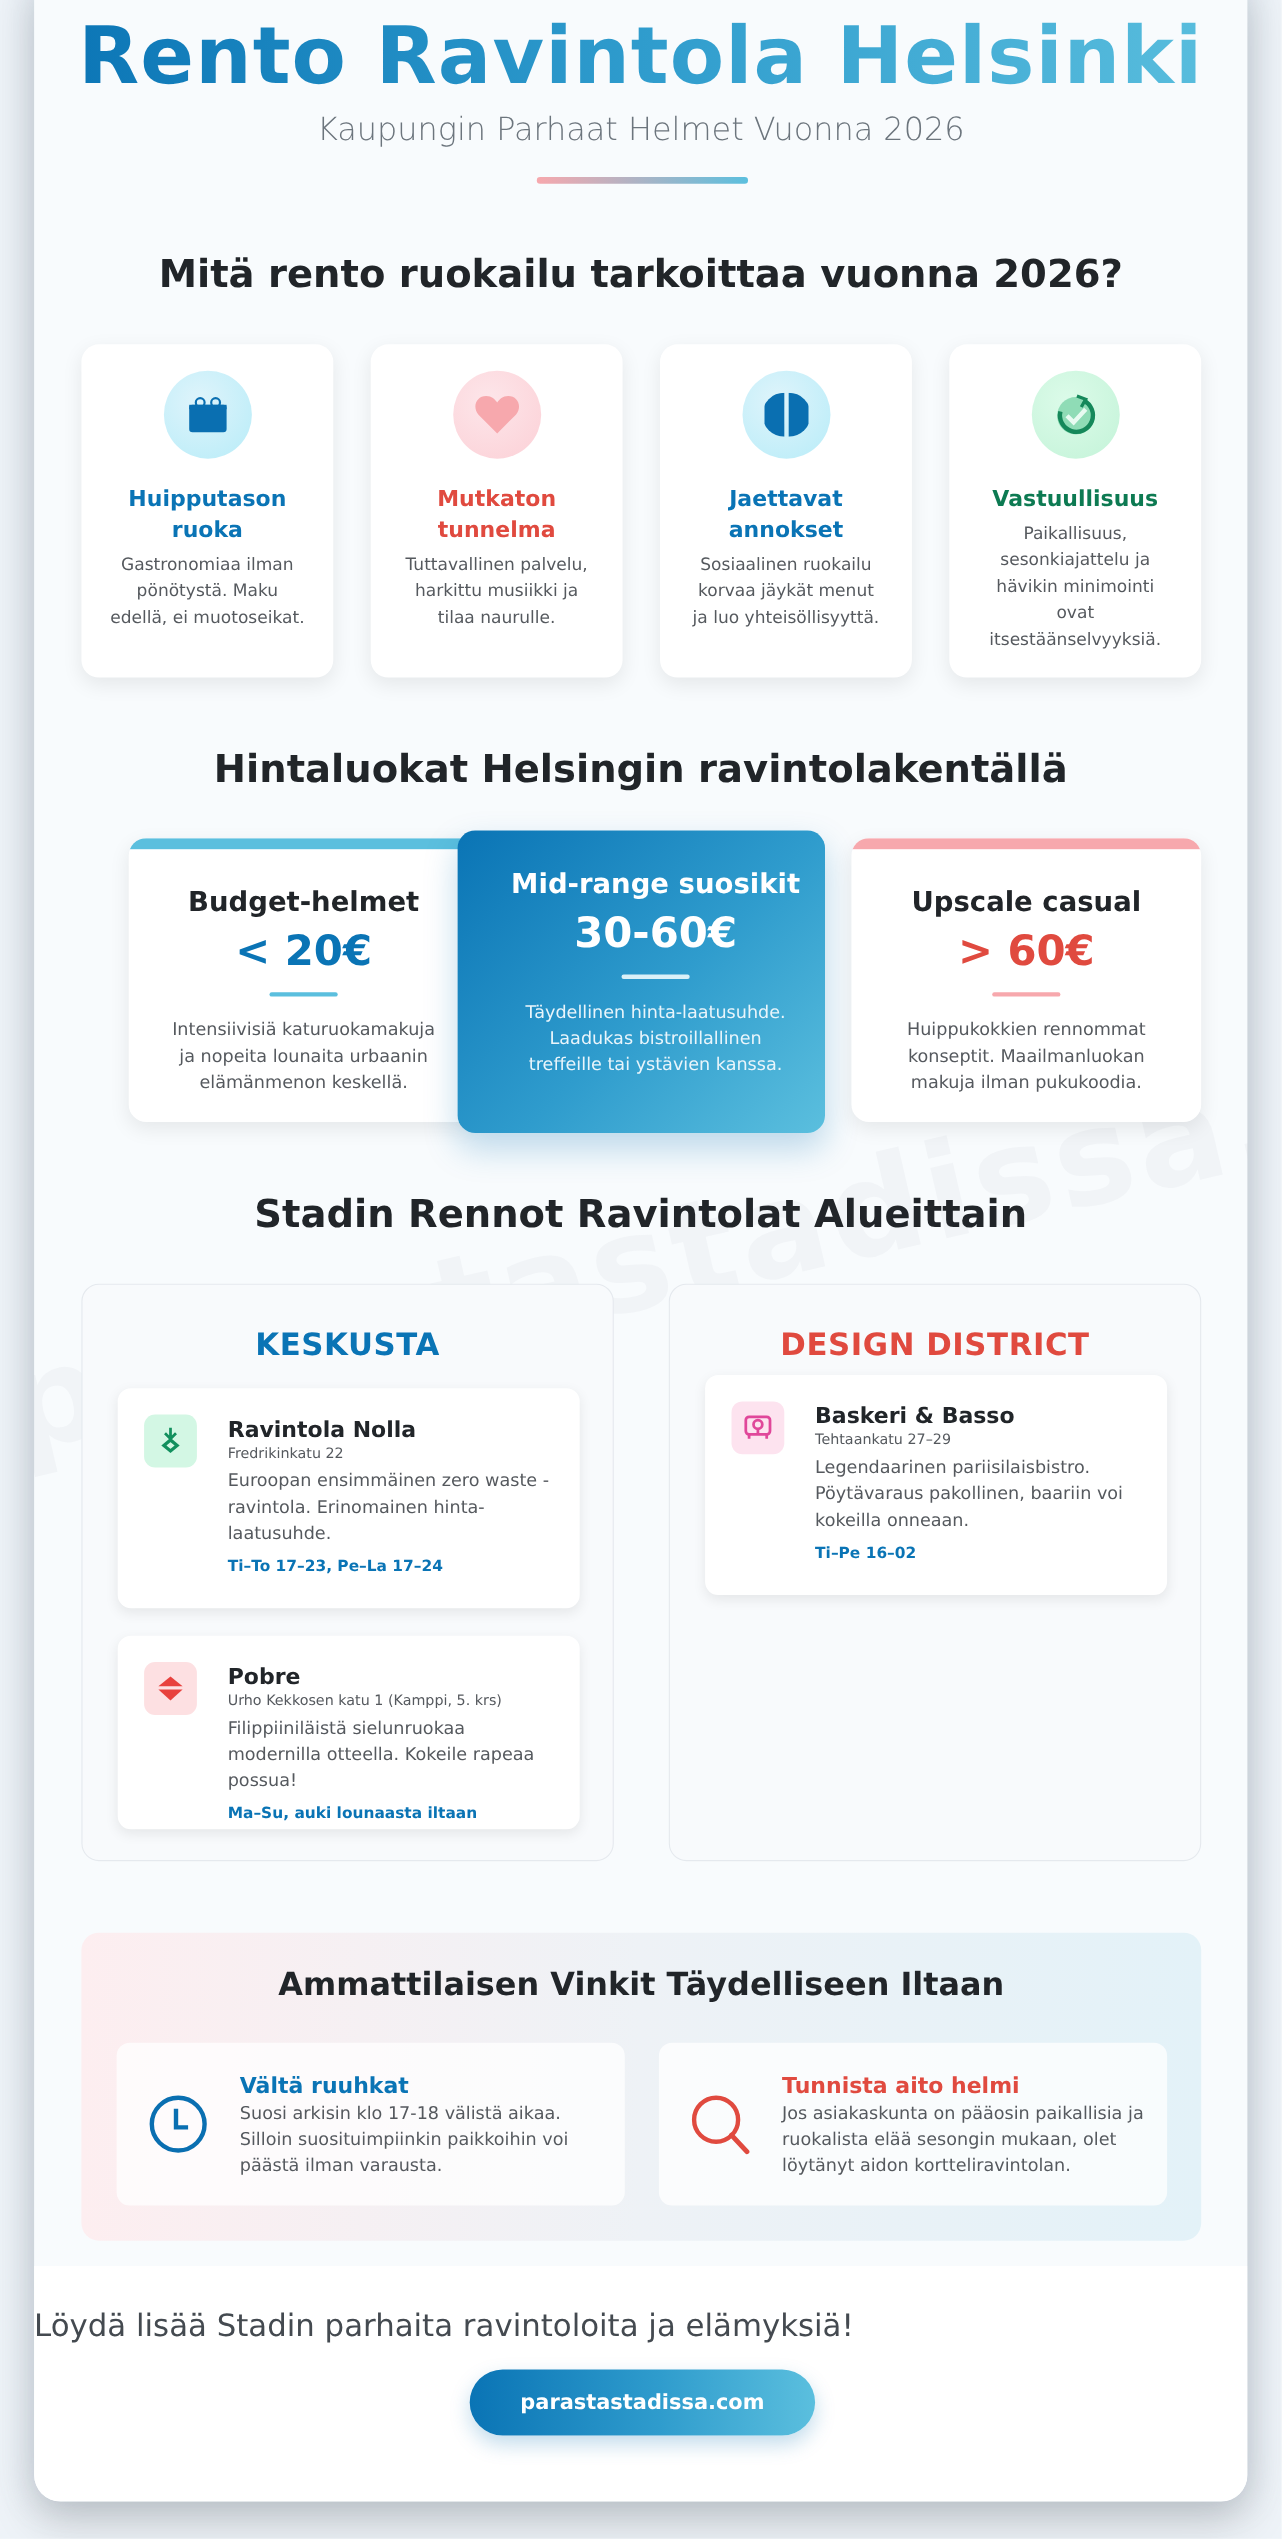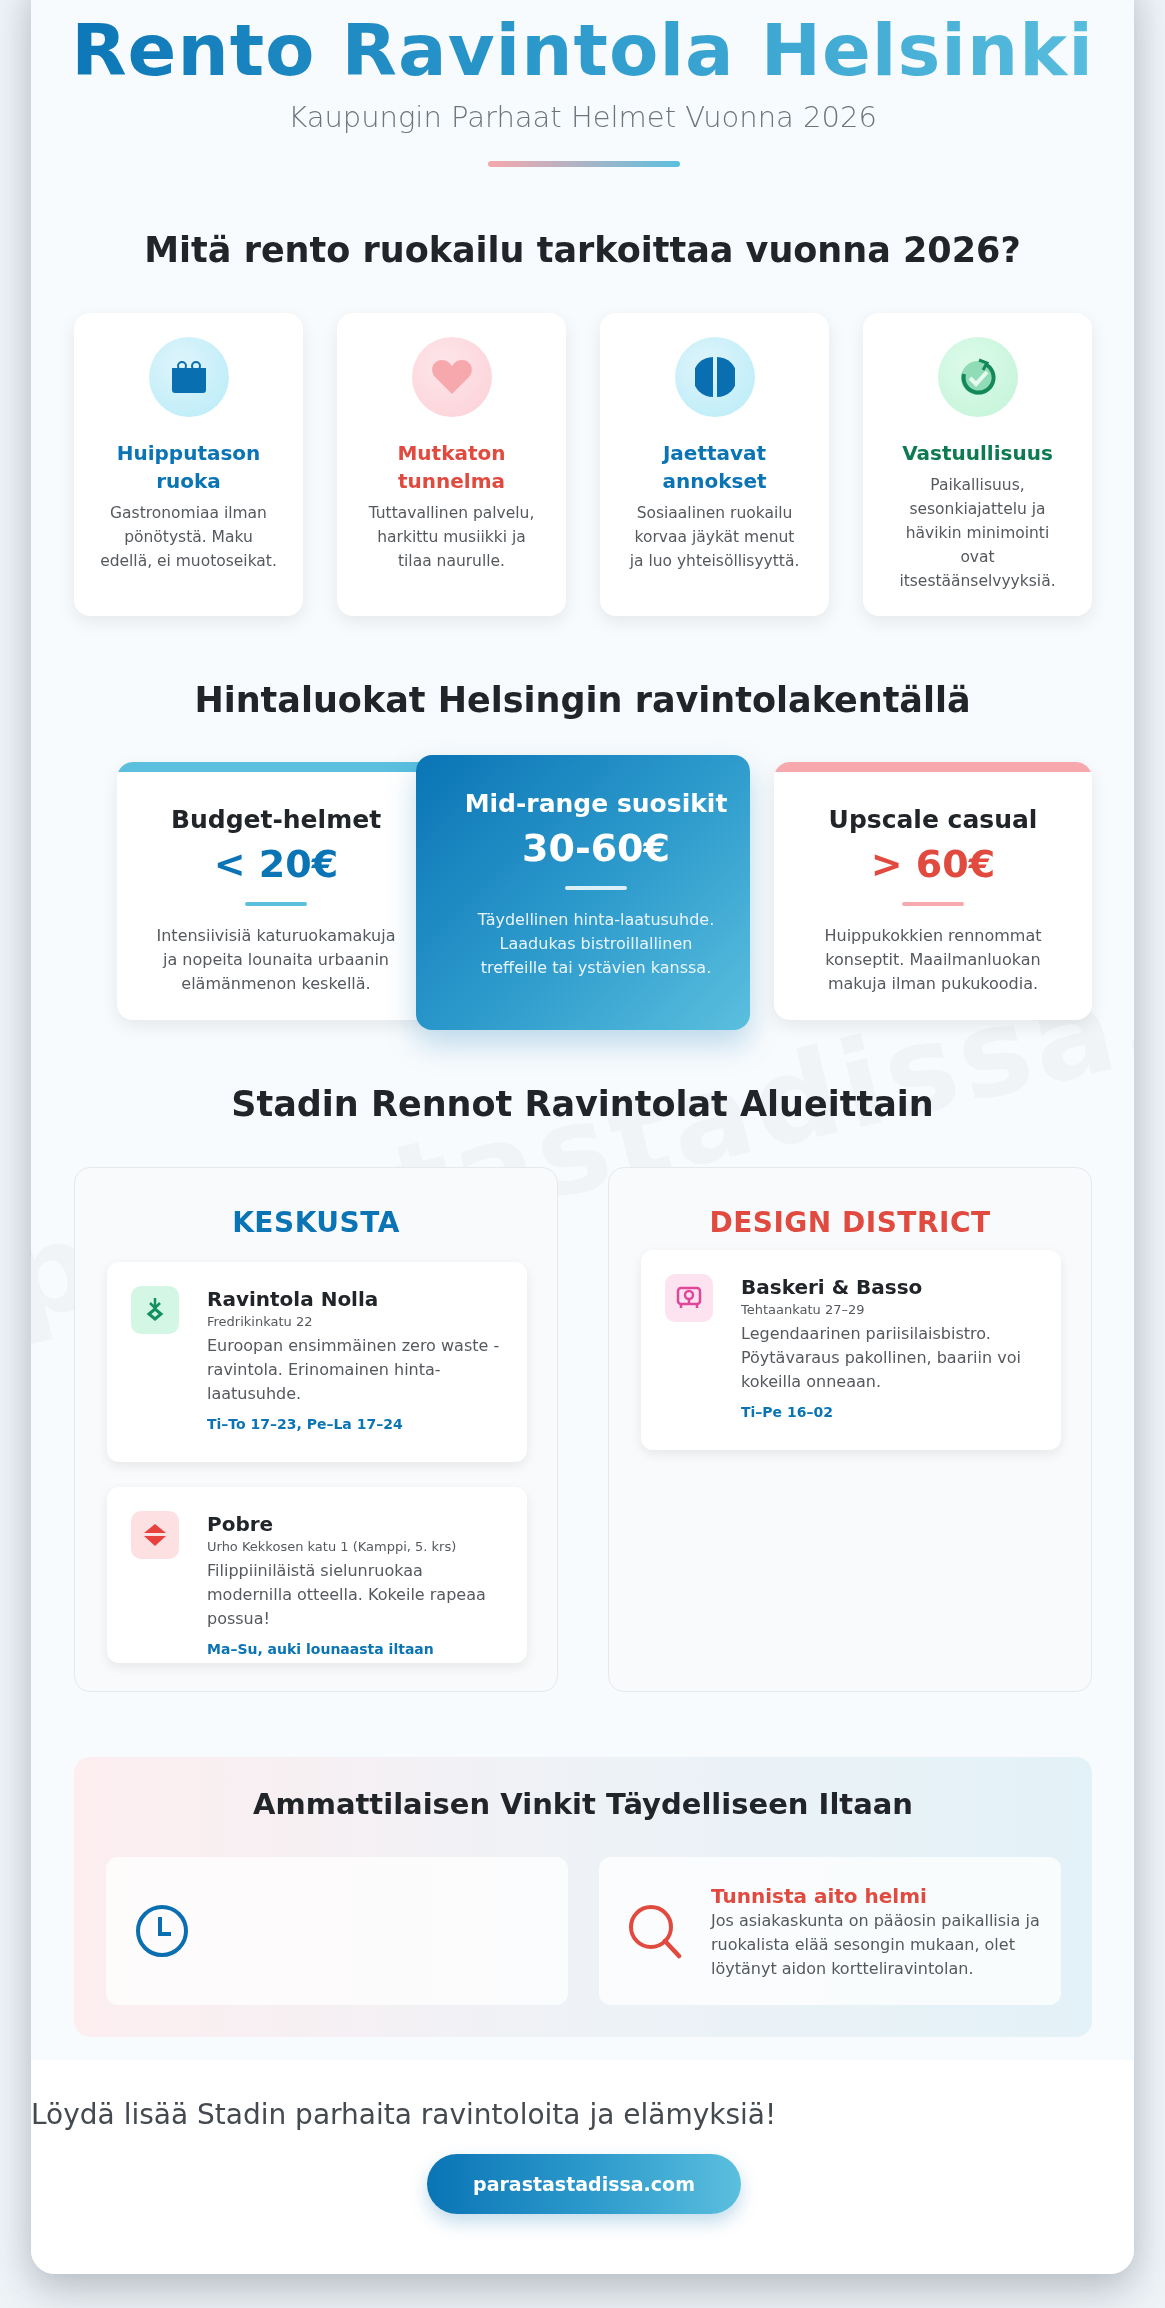--- a/index.html
+++ b/index.html
@@ -295,20 +295,24 @@
     </div>
 
     <div class="tips">
       <h2>Ammattilaisen Vinkit Täydelliseen Iltaan</h2>
 
       <div class="tip" style="left:32px;">
         <svg class="ticon" viewBox="0 0 56 56">
             <circle cx="28" cy="28" r="24" fill="none" stroke="#0a6fb1" stroke-width="4"></circle>
             <path d="M26 14 L26 31 L37 31" fill="none" stroke="#0a6fb1" stroke-width="4"></path>
           </svg>
+        <div class="tbody">
+          <h4 style="color:#0a74b5;">Vältä ruuhkat</h4>
+          <p>Suosi arkisin klo 17-18 välistä aikaa. Silloin suosituimpiinkin paikkoihin voi päästä ilman varausta.</p>
+        </div>
       </div>
 
       <div class="tip" style="left:525px;">
         <svg class="ticon" viewBox="0 0 56 56">
             <circle cx="24" cy="24" r="20" fill="none" stroke="#e04a3f" stroke-width="4"></circle>
             <path d="M38 38 L52 53" stroke="#e04a3f" stroke-width="4.5" stroke-linecap="round"></path>
           </svg>
         <div class="tbody">
           <h4 style="color:#e04a3f;">Tunnista aito helmi</h4>
           <p>Jos asiakaskunta on pääosin paikallisia ja ruokalista elää sesongin mukaan, olet löytänyt aidon kortteliravintolan.</p>

